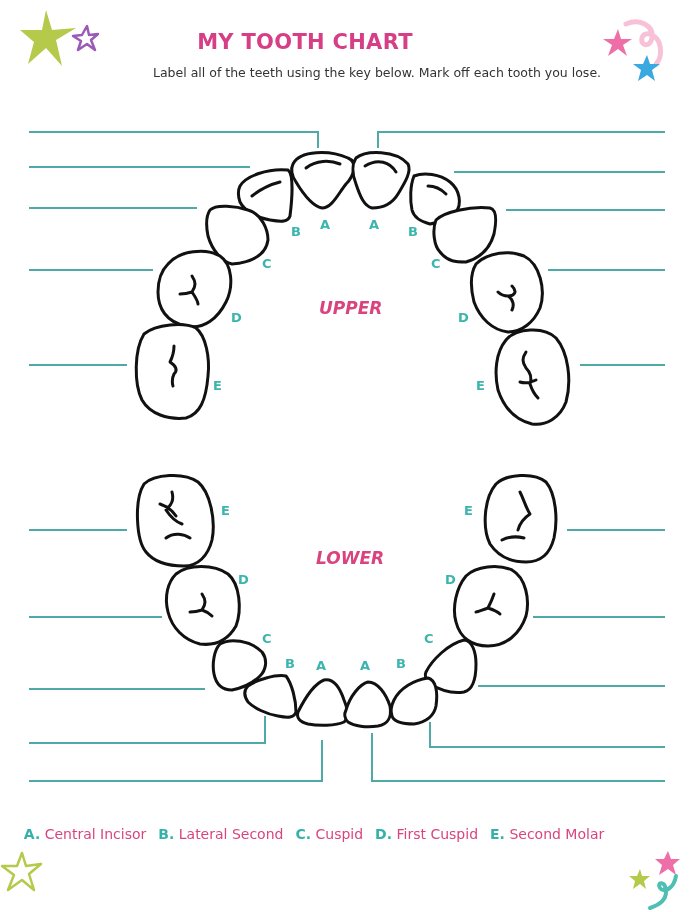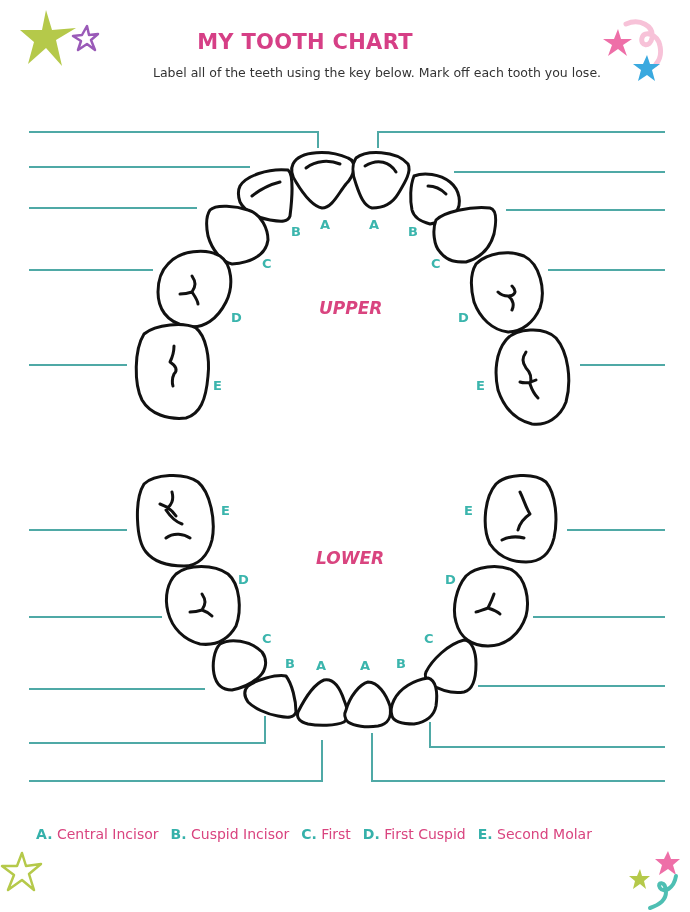--- a/index.html
+++ b/index.html
@@ -138,17 +138,17 @@
 <div class="tooth-letter" style="left:316px;top:658px;">A</div>
 
 <div class="tooth-letter" style="left:360px;top:658px;">A</div>
 <div class="tooth-letter" style="left:396px;top:656px;">B</div>
 <div class="tooth-letter" style="left:424px;top:631px;">C</div>
 <div class="tooth-letter" style="left:445px;top:572px;">D</div>
 <div class="tooth-letter" style="left:464px;top:503px;">E</div>
 
 <div class="key">
   <span class="key-item"><span class="k-letter">A.</span> <span class="k-text">Central Incisor</span></span>
-  <span class="key-item"><span class="k-letter">B.</span> <span class="k-text">Cuspid Incisor</span></span>
-  <span class="key-item"><span class="k-letter">C.</span> <span class="k-text">First</span></span>
+  <span class="key-item"><span class="k-letter">B.</span> <span class="k-text">Lateral Second</span></span>
+  <span class="key-item"><span class="k-letter">C.</span> <span class="k-text">Cuspid</span></span>
   <span class="key-item"><span class="k-letter">D.</span> <span class="k-text">First Cuspid</span></span>
   <span class="key-item"><span class="k-letter">E.</span> <span class="k-text">Second Molar</span></span>
 </div>
 
 </body></html>

